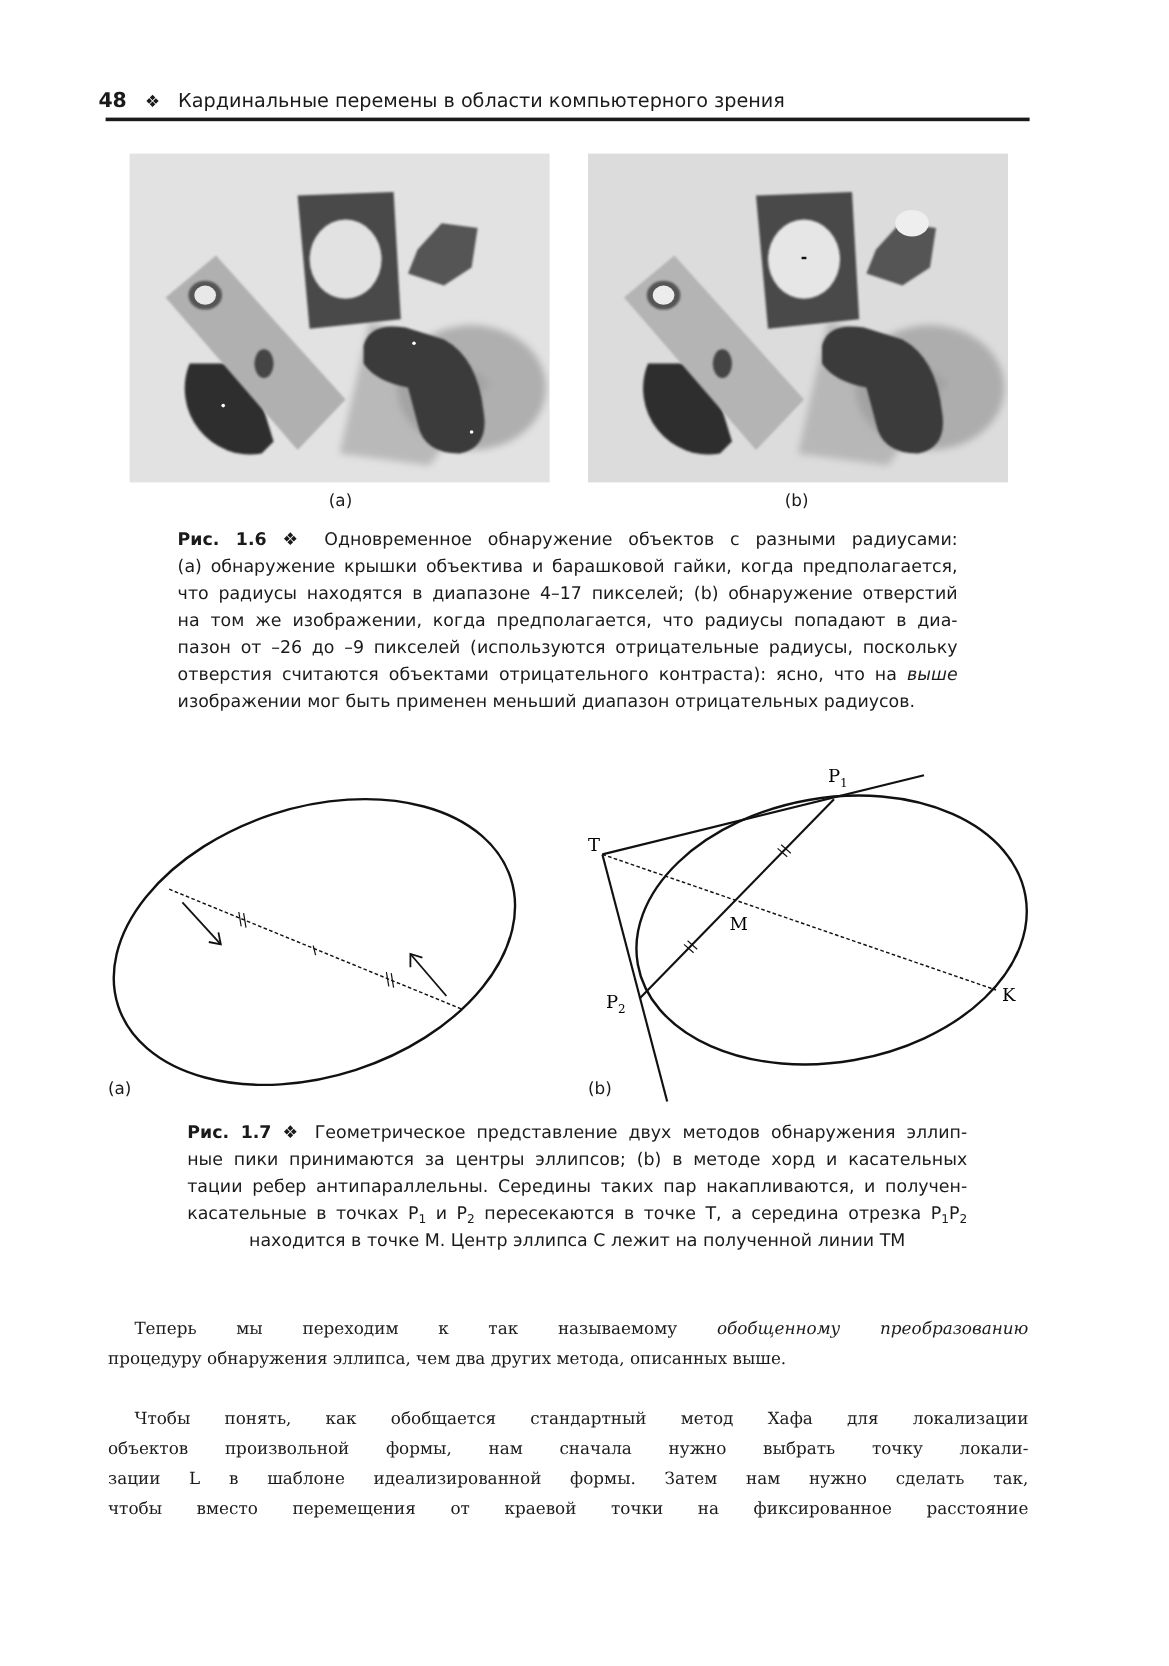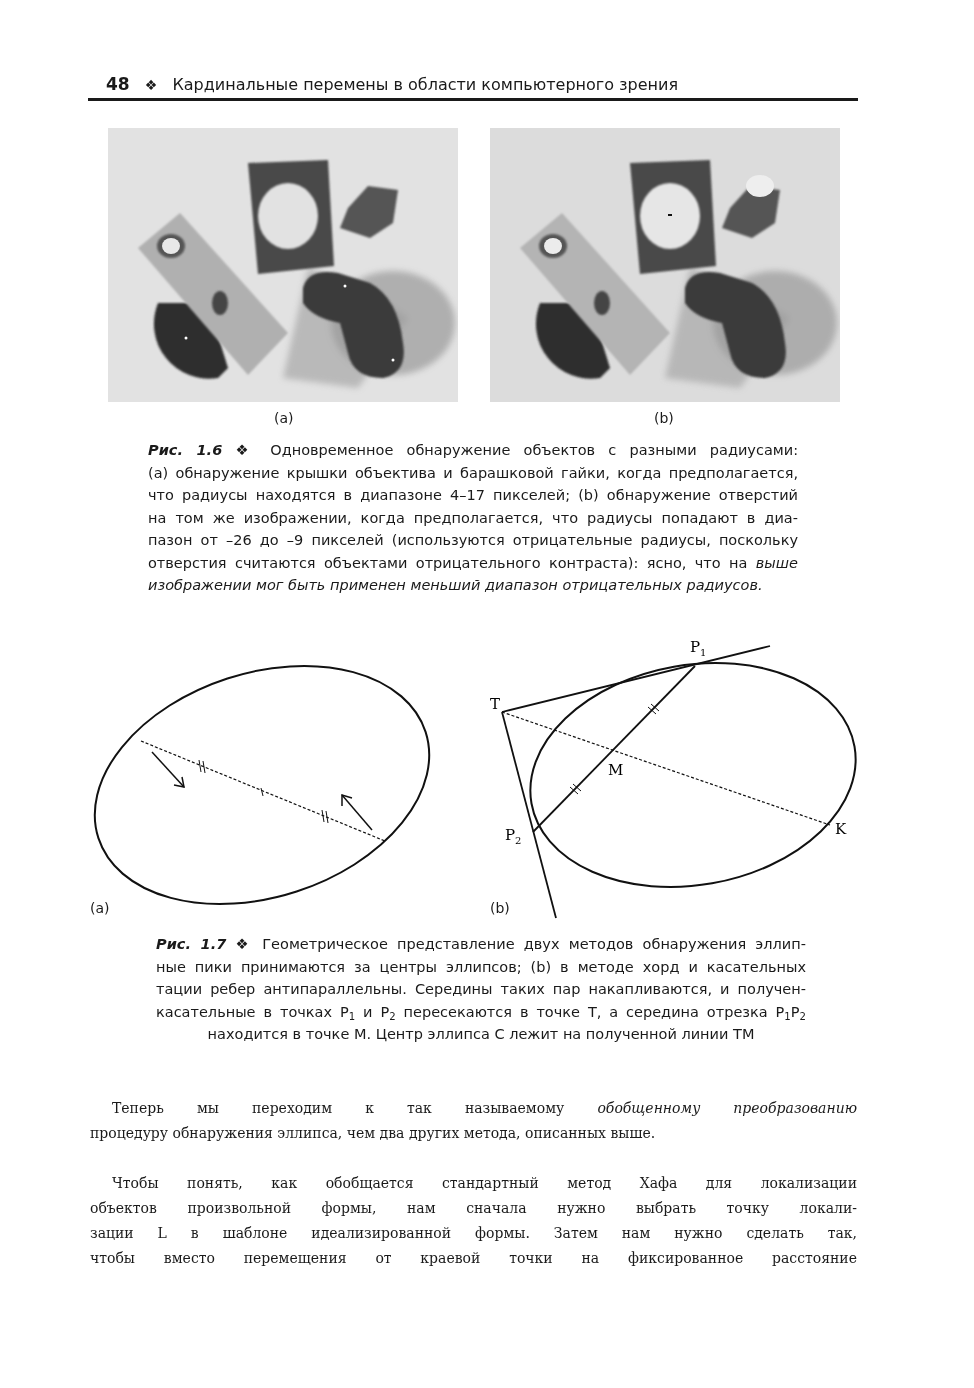--- a/index.html
+++ b/index.html
@@ -1,34 +1,34 @@
 <!DOCTYPE html>
 <html><head>
 <meta charset="utf-8">
 <style>
   html, body { margin: 0; padding: 0; background: #ffffff; }
   body { width: 974px; height: 1388px; position: relative; overflow: hidden; color: #1a1a1a; }
-  .header { position: absolute; left: 106px; top: 70px; width: 767px; height: 28px;
+  .header { position: absolute; left: 82px; top: 70px; width: 767px; height: 28px;
     font-family: "DejaVu Sans", sans-serif; font-size: 16px; line-height: 28px; }
   .header .num { font-weight: bold; font-size: 17px; }
   .header .dia { margin: 0 10px; font-size: 14px; }
   .header-rule { position: absolute; left: 88px; top: 98px; width: 770px; height: 3px; background: #1a1a1a; }
 
   .photo { position: absolute; top: 128px; width: 350px; height: 274px; background: #e2e2e2; overflow: hidden; }
   .photo.a { left: 108px; }
   .photo.b { left: 490px; background: #dcdcdc; }
   .photo svg { width: 100%; height: 100%; display: block; }
   .sublabel { position: absolute; font-family: "DejaVu Sans", sans-serif; font-size: 14px; }
 
   .caption { position: absolute; font-family: "DejaVu Sans", sans-serif; font-size: 14.5px; line-height: 22.5px; text-align: justify; }
-  .caption b { font-weight: bold; font-style: italic; }
+  .caption b { font-weight: bold; }
   .cap1 { left: 148px; top: 439px; width: 650px; }
   .cap2 { left: 156px; top: 933px; width: 650px; }
   .caption .line { display: block; text-align: justify; text-align-last: justify; }
-  .caption .line.end { text-align-last: left; font-style: italic; }
+  .caption .line.end { text-align-last: left; }
   .caption .line.center { text-align: center; text-align-last: center; }
 
   .diagram { position: absolute; }
   .diagram svg { display: block; }
 
   .body-text { position: absolute; left: 90px; width: 767px; font-family: "DejaVu Serif", serif; font-size: 14px; line-height: 25px; }
   .body-text .line { display: block; text-align: justify; text-align-last: justify; white-space: nowrap; overflow: hidden; }
   .body-text .line.end { text-align-last: left; }
   .body-text .indent { padding-left: 22px; }
   .p1 { top: 1096px; }

